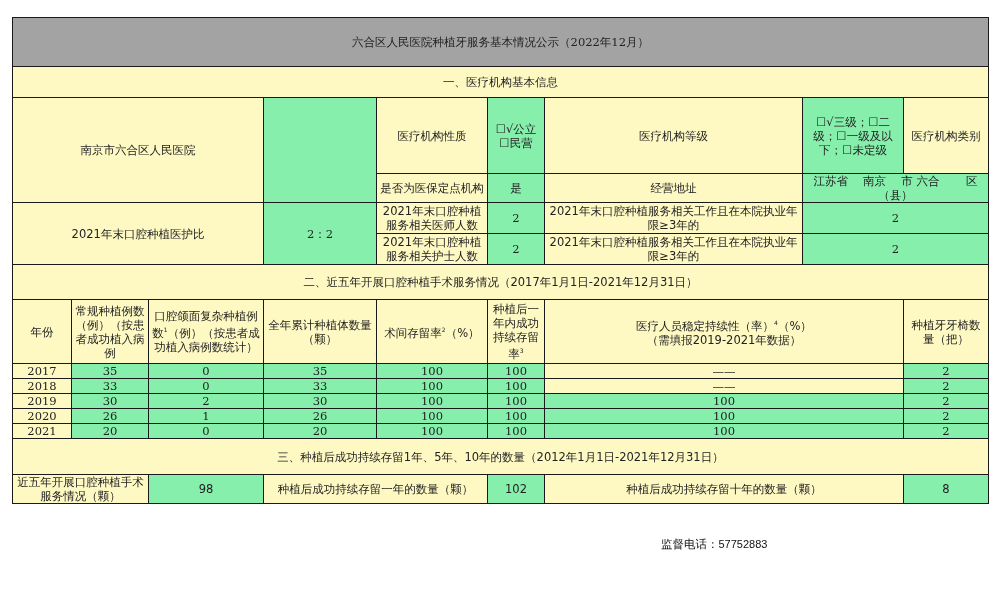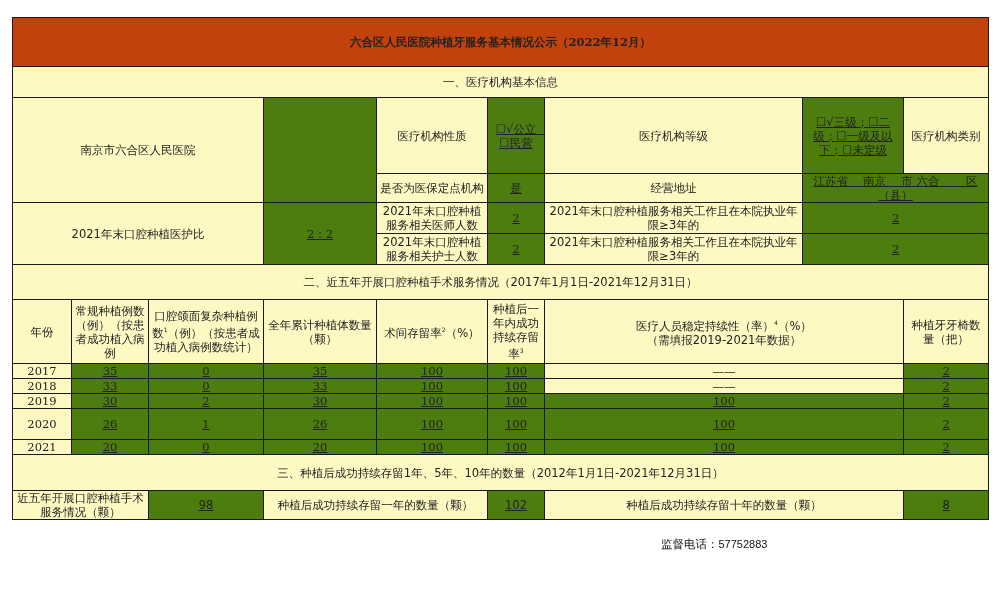--- a/index.html
+++ b/index.html
@@ -4,23 +4,23 @@
   <style>
     html, body { margin: 0; padding: 0; background: #ffffff; }
     body { width: 997px; height: 589px; position: relative; overflow: hidden;
            font-family: "DejaVu Sans", "Liberation Sans", sans-serif; color: #222; }
     table.sheet { position: absolute; left: 12px; top: 17px; width: 976px;
                   border-collapse: collapse; table-layout: fixed; }
     table.sheet td { border: 1px solid #1a1a1a; padding: 0 2px; text-align: center;
                      vertical-align: middle; font-size: 11.5px; line-height: 14px;
                      overflow: hidden; white-space: normal; }
     .g { background: #fef9c3; }
-    .w { background: #4d7c0f; text-decoration: underline; }
+    .w { background: #86efac; }
     .title-cell { font-family: "DejaVu Serif", "Liberation Serif", serif;
-                  font-size: 16px; height: 48px; background: #c2410c; font-weight: bold; }
+                  font-size: 16px; height: 48px; background: #a3a3a3; }
     .sec { font-size: 12px; }
     .tight { font-size: 11px; line-height: 13px; }
     .left { text-align: left; }
     .num { font-family: "DejaVu Serif", "Liberation Serif", serif; font-size: 11.5px; }
     sup { font-size: 6px; vertical-align: super; }
     .phone { position: absolute; left: 661px; top: 537px; font-size: 11.5px; color: #111; }
     .phone .num2 { font-family: Liberation Sans, sans-serif; font-size: 11px; }
   </style>
 </head>
 <body>
@@ -117,21 +117,21 @@
   <tr style="height:15px">
     <td class="g num">2019</td>
     <td class="w num">30</td>
     <td class="w num">2</td>
     <td class="w num">30</td>
     <td class="w num">100</td>
     <td class="w num">100</td>
     <td colspan="3" class="w num">100</td>
     <td class="w num">2</td>
   </tr>
-  <tr style="height:31px">
+  <tr style="height:15px">
     <td class="g num">2020</td>
     <td class="w num">26</td>
     <td class="w num">1</td>
     <td class="w num">26</td>
     <td class="w num">100</td>
     <td class="w num">100</td>
     <td colspan="3" class="w num">100</td>
     <td class="w num">2</td>
   </tr>
   <tr style="height:15px">

